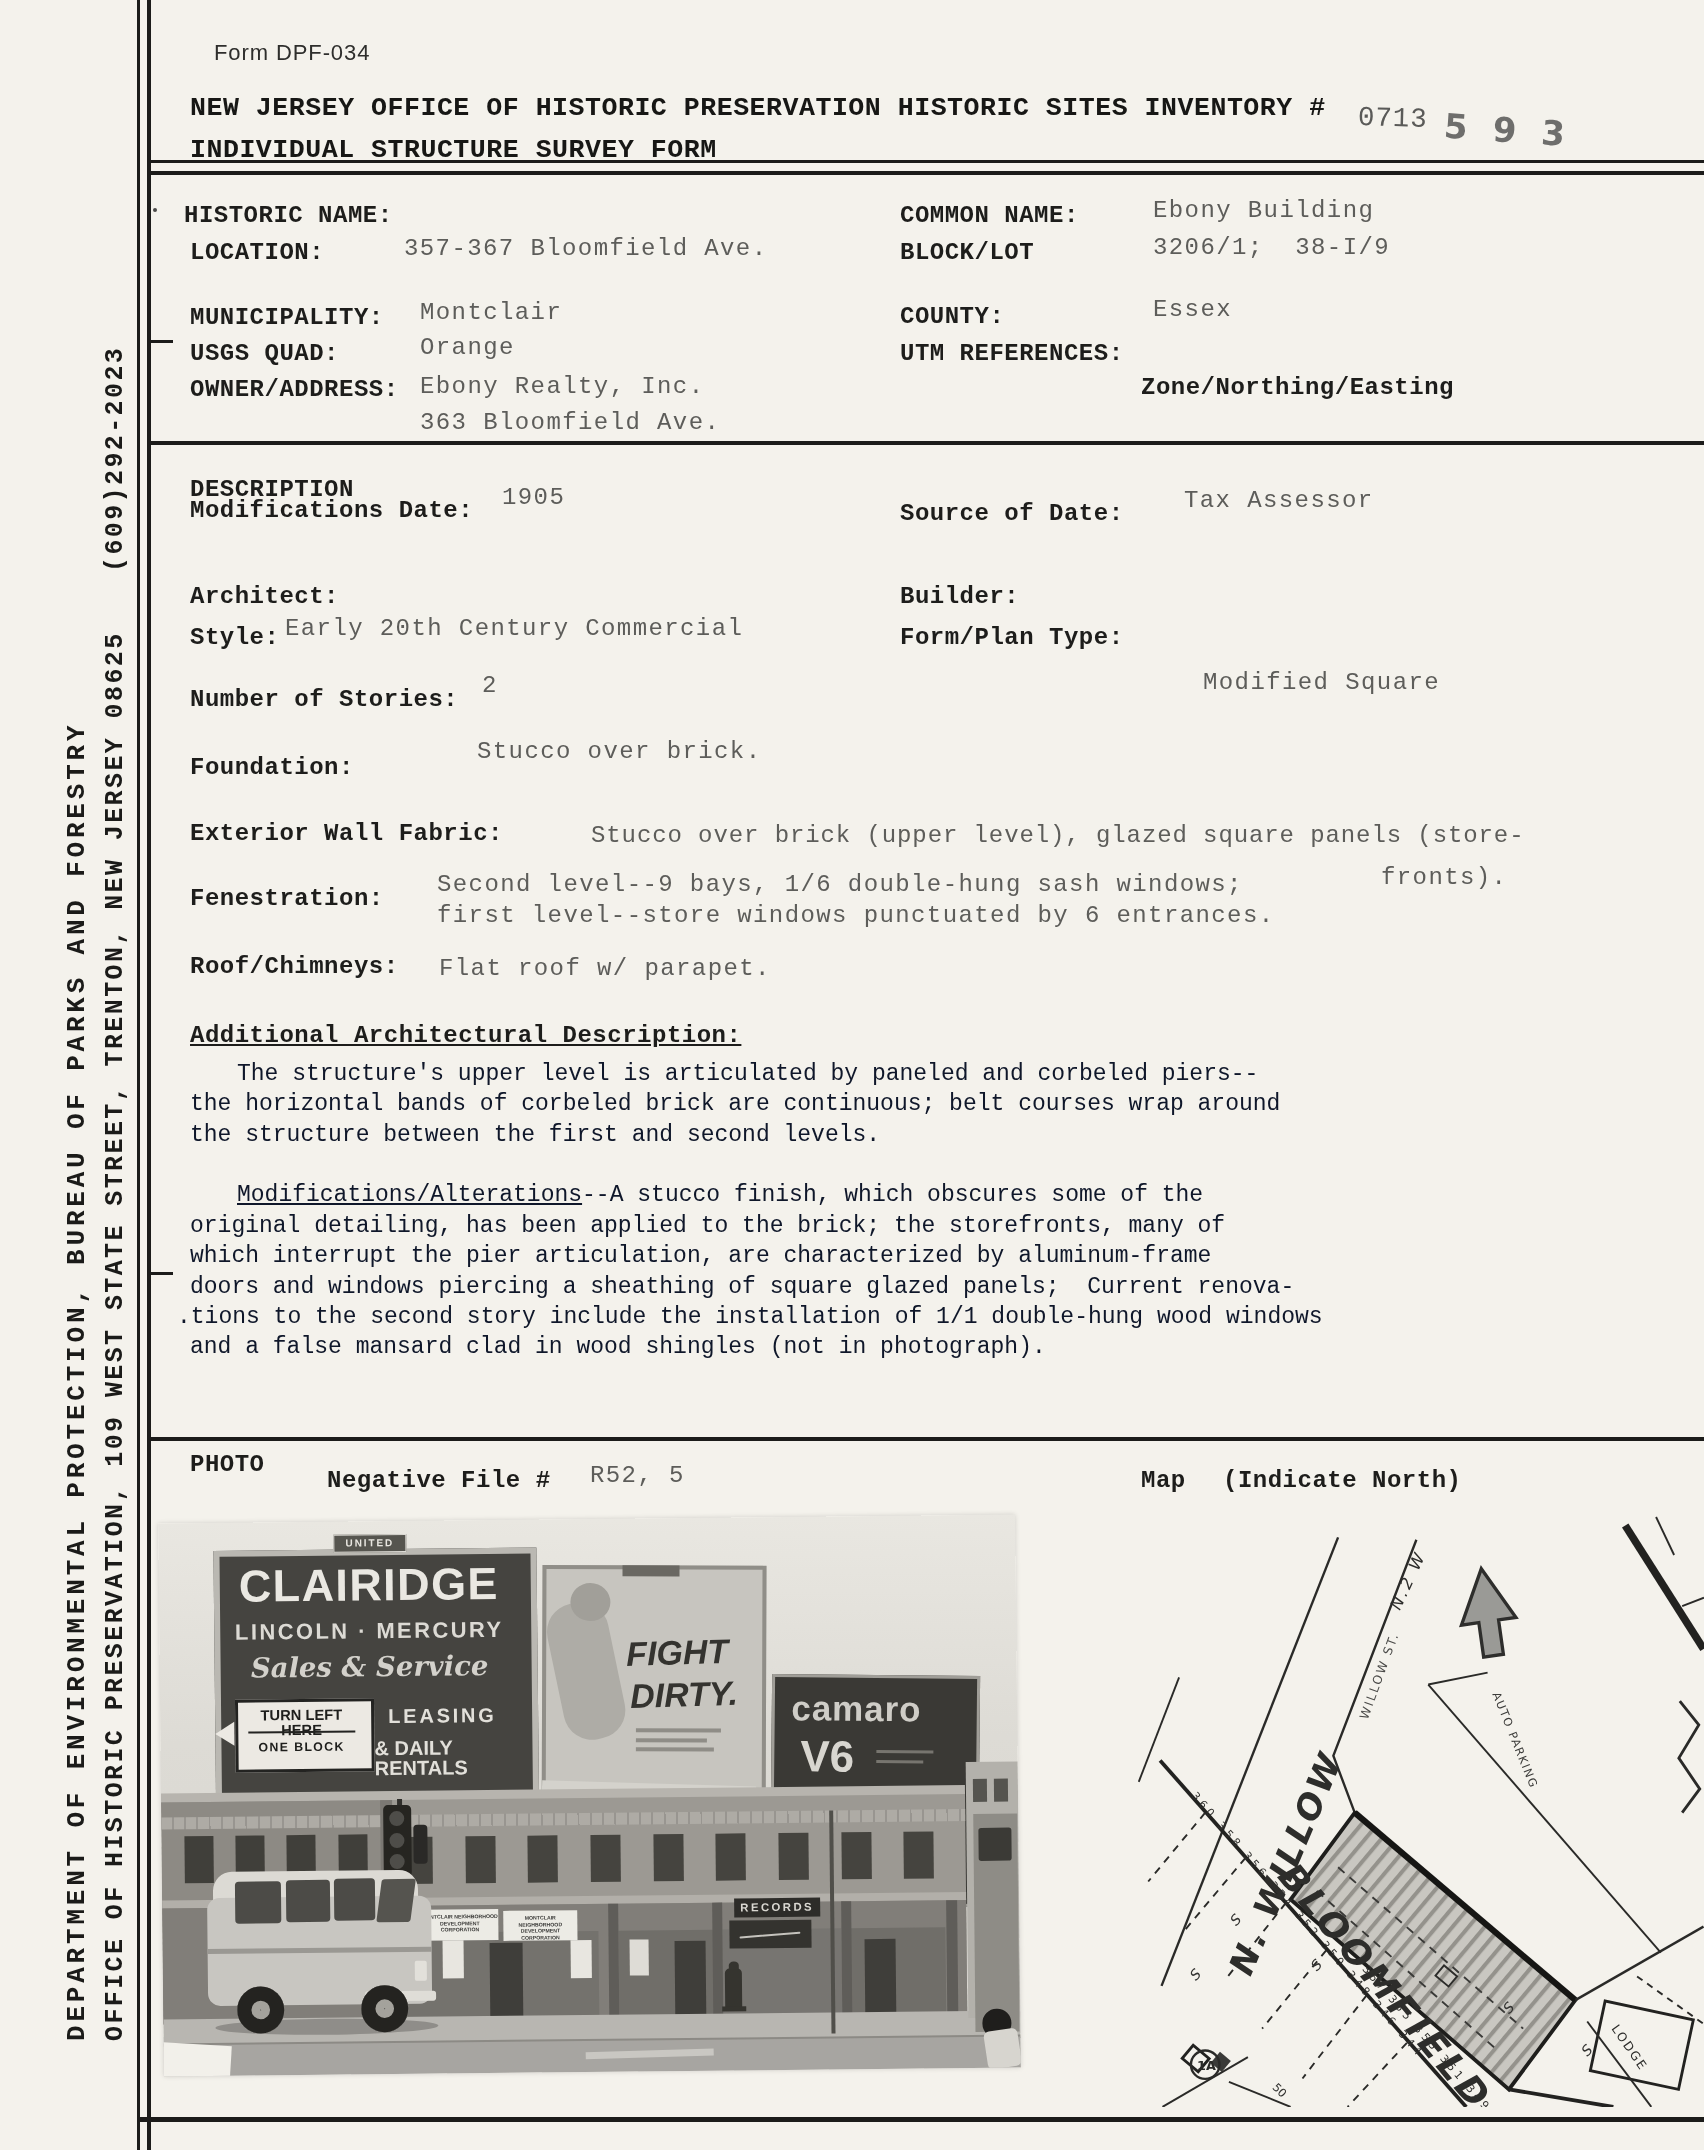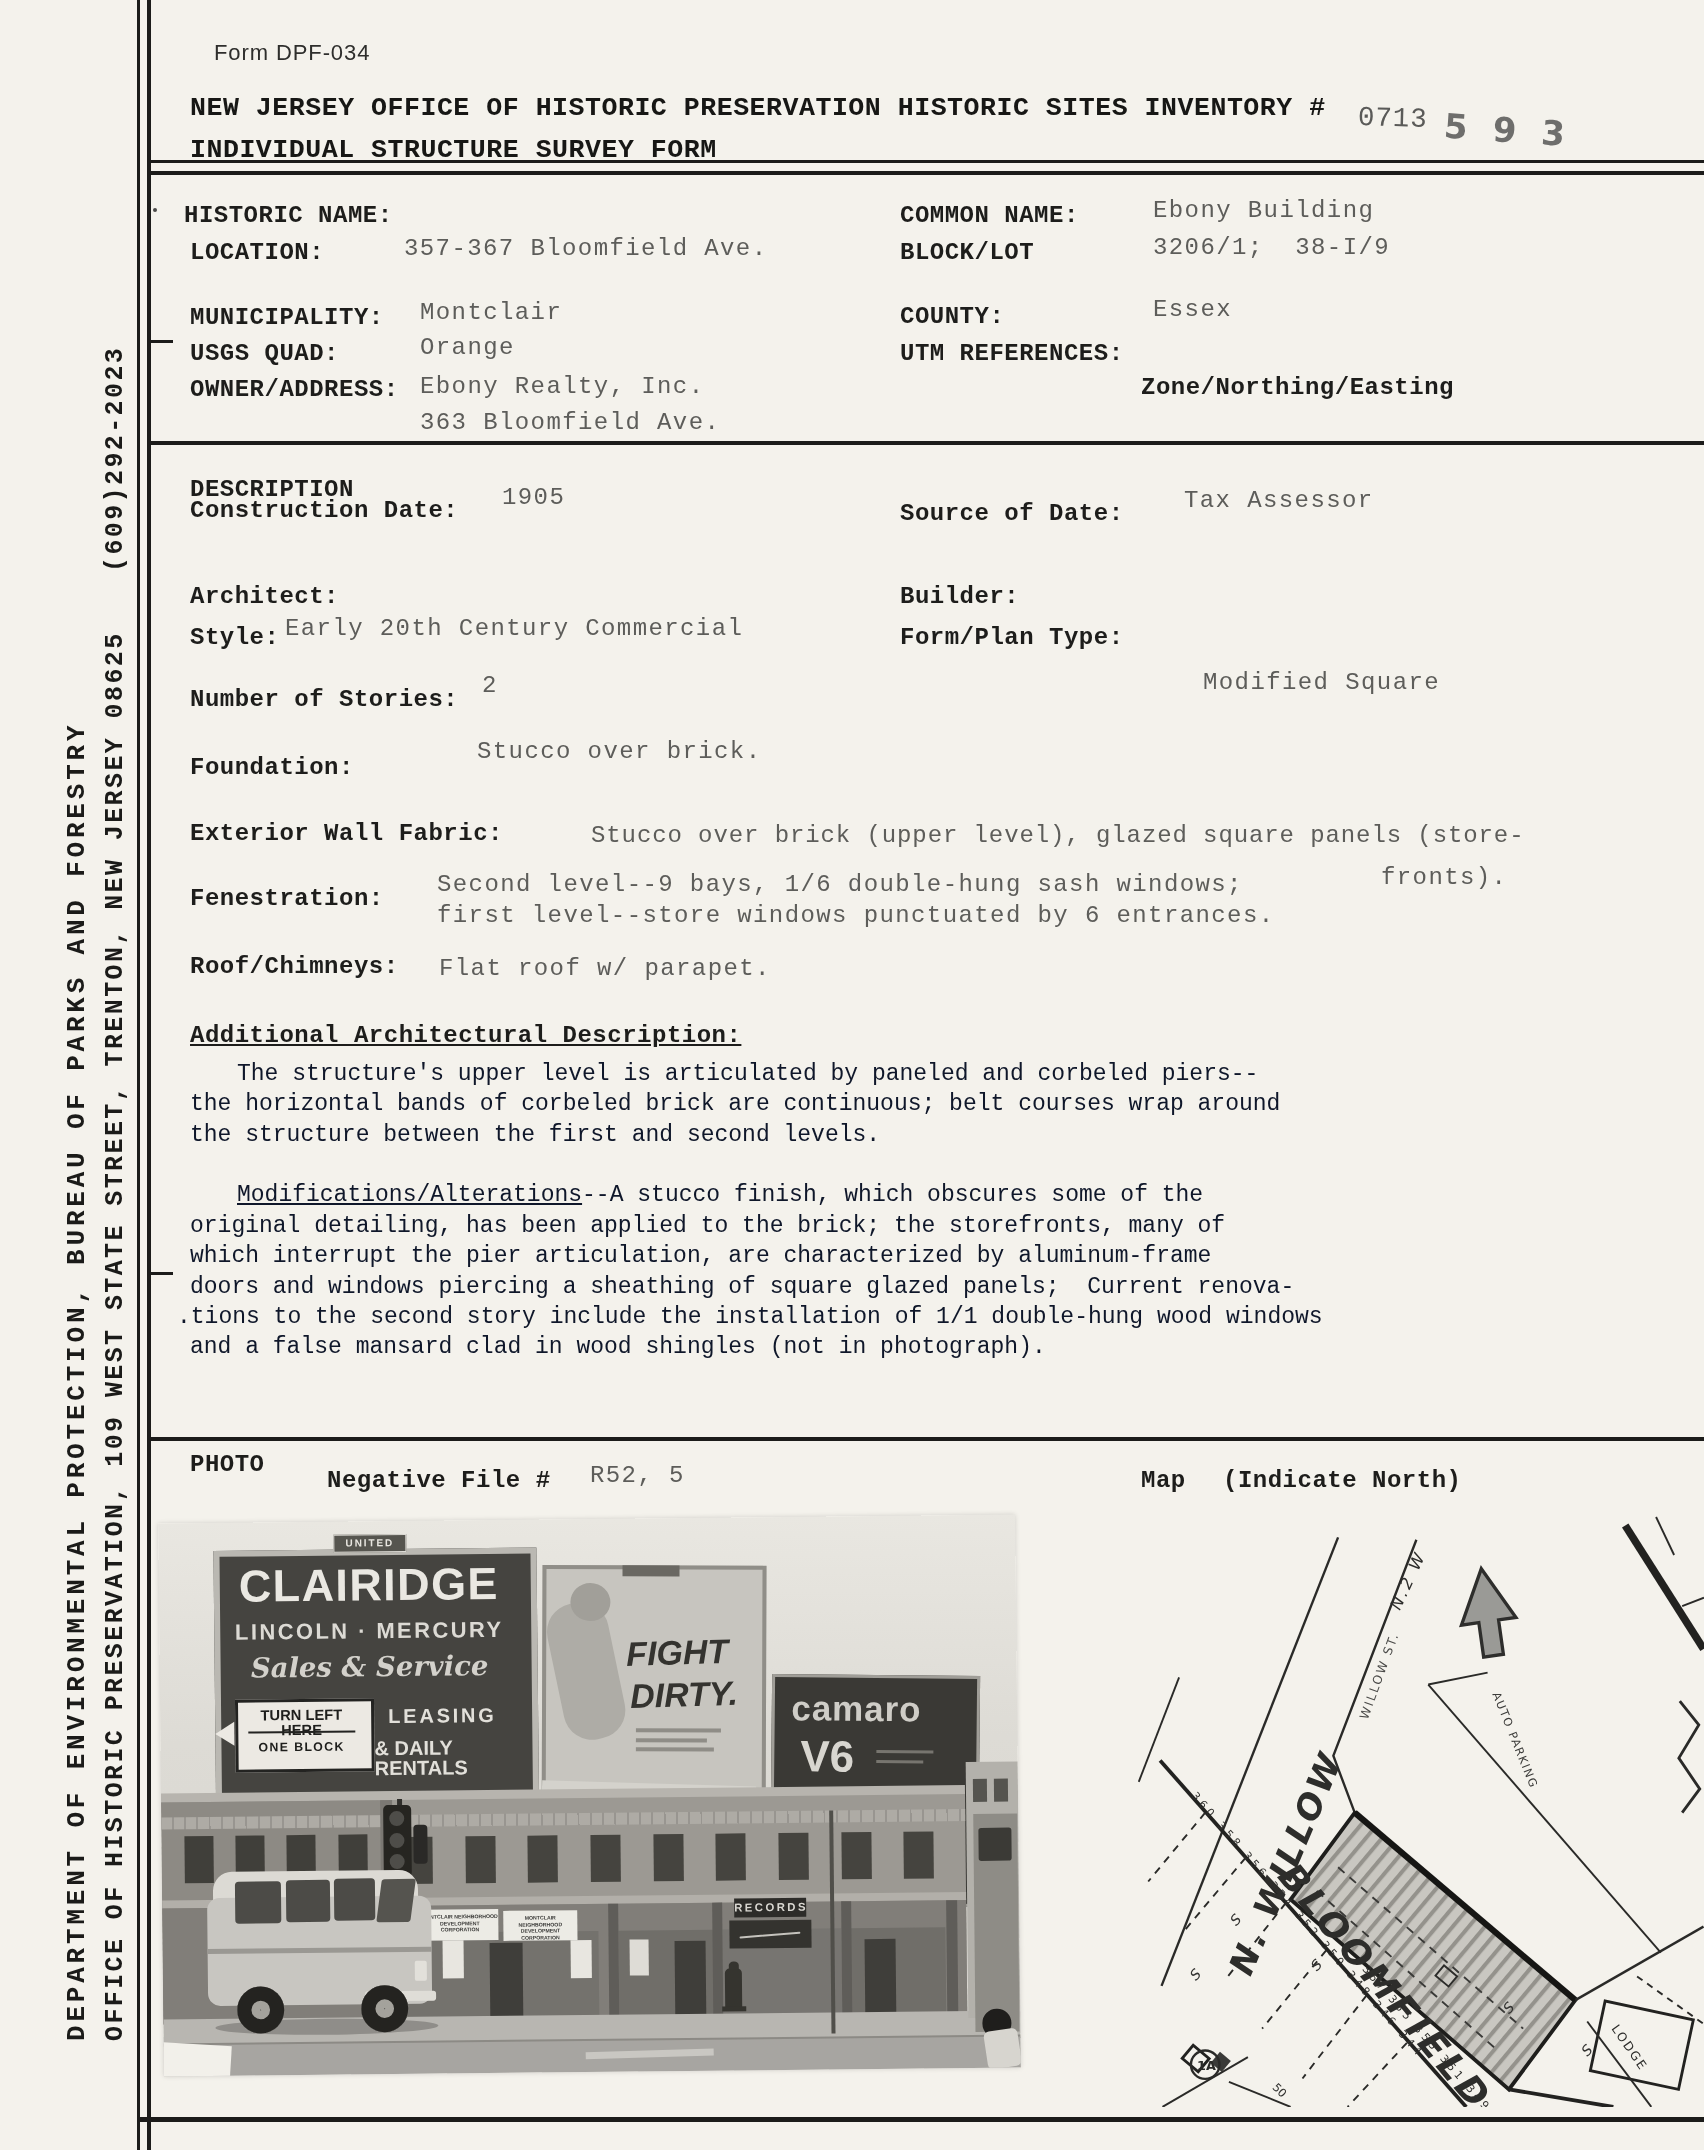--- a/index.html
+++ b/index.html
@@ -55,21 +55,21 @@
 <div class="abs lbl" style="left:900px;top:240px">BLOCK/LOT</div>
 <div class="abs val" style="left:1153px;top:235px">3206/1;  38-I/9</div>
 <div class="abs lbl" style="left:900px;top:304px">COUNTY:</div>
 <div class="abs val" style="left:1153px;top:297px">Essex</div>
 <div class="abs lbl" style="left:900px;top:341px">UTM REFERENCES:</div>
 <div class="abs lbl" style="left:1141px;top:375px">Zone/Northing/Easting</div>
 
 <div class="rule" style="left:147px;top:441px;width:1557px;height:4.3px"></div>
 
 <div class="abs lbl" style="left:190px;top:477px">DESCRIPTION</div>
-<div class="abs lbl" style="left:190px;top:498px">Construction Date:</div>
+<div class="abs lbl" style="left:190px;top:498px">Modifications Date:</div>
 <div class="abs val" style="left:502px;top:485px">1905</div>
 <div class="abs lbl" style="left:900px;top:501px">Source of Date:</div>
 <div class="abs val" style="left:1184px;top:488px">Tax Assessor</div>
 
 <div class="abs lbl" style="left:190px;top:584px">Architect:</div>
 <div class="abs lbl" style="left:900px;top:584px">Builder:</div>
 
 <div class="abs lbl" style="left:190px;top:625px">Style:</div>
 <div class="abs val" style="left:285px;top:616px">Early 20th Century Commercial</div>
 <div class="abs lbl" style="left:900px;top:625px">Form/Plan Type:</div>
@@ -197,21 +197,21 @@
   <div class="abs" style="left:327px;top:423px;width:33px;height:78px;background:#3f3e3a"></div>
   <div class="abs" style="left:512px;top:423px;width:31px;height:78px;background:#3f3e3a"></div>
   <div class="abs" style="left:702px;top:423px;width:31px;height:78px;background:#3f3e3a"></div>
   <div class="abs" style="left:247px;top:420px;width:21px;height:38px;background:#e8e6e0"></div>
   <div class="abs" style="left:280px;top:420px;width:21px;height:38px;background:#e8e6e0"></div>
   <div class="abs" style="left:408px;top:421px;width:21px;height:38px;background:#e8e6e0"></div>
   <div class="abs" style="left:467px;top:421px;width:19px;height:36px;background:#dedcd6"></div>
 
   <div class="abs" style="left:259px;top:389px;width:77px;height:31px;background:#ecebe5;font:bold 5.2px/1.3 'Liberation Sans',sans-serif;color:#3a3a38;text-align:center;padding-top:3.8px;box-sizing:border-box">MONTCLAIR NEIGHBORHOOD DEVELOPMENT CORPORATION</div>
   <div class="abs" style="left:341px;top:391px;width:74px;height:30px;background:#ecebe5;font:bold 5.2px/1.3 'Liberation Sans',sans-serif;color:#3a3a38;text-align:center;padding-top:3.8px;box-sizing:border-box">MONTCLAIR NEIGHBORHOOD DEVELOPMENT CORPORATION</div>
-  <div class="abs" style="left:572px;top:381px;width:72px;height:19px;background:#2d2c29;color:#d9d7d1;font:bold 11.4px/19px 'Liberation Sans',sans-serif;letter-spacing:2.4px">RECORDS</div>
+  <div class="abs" style="left:572px;top:381px;width:86px;height:19px;background:#2d2c29;color:#d9d7d1;font:bold 11.4px/19px 'Liberation Sans',sans-serif;text-align:center;letter-spacing:2.4px">RECORDS</div>
   <div class="abs" style="left:567px;top:403px;width:82px;height:27.5px;background:#34332f"></div>
   <div class="abs" style="left:577px;top:417px;width:61px;height:2.4px;background:#c5c3bd;transform:rotate(-4deg);border-radius:1.4px"></div>
 
   <div class="abs" style="left:236px;top:278px;width:4.7px;height:225px;background:#2f2e2b"></div>
   <div class="abs" style="left:222px;top:284px;width:27.5px;height:72px;background:#262521;border-radius:4.7px">
     <div class="abs" style="left:6.2px;top:5.7px;width:15px;height:15px;background:#4e4d49;border-radius:50%"></div>
     <div class="abs" style="left:6.2px;top:27.5px;width:15px;height:15px;background:#4e4d49;border-radius:50%"></div>
     <div class="abs" style="left:6.2px;top:49px;width:15px;height:15px;background:#4e4d49;border-radius:50%"></div>
   </div>
   <div class="abs" style="left:252px;top:304px;width:14.2px;height:39px;background:#2a2927;border-radius:3.8px"></div>

